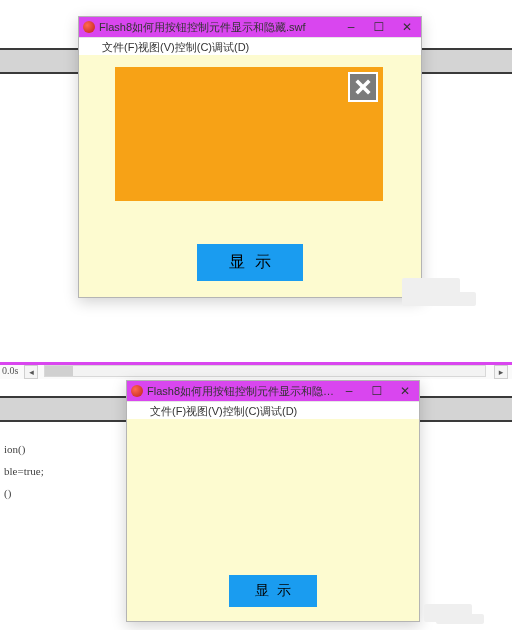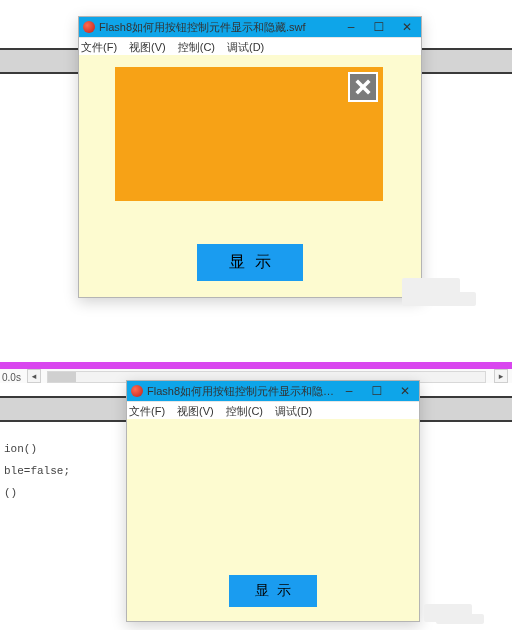--- a/index.html
+++ b/index.html
@@ -5,43 +5,43 @@
   html,body{margin:0;padding:0;font-family:"Microsoft YaHei","SimSun",Arial,sans-serif;font-size:12px;background:#fff;color:#222;}
   .page{width:512px;height:630px;position:relative;overflow:hidden;background:#fff;}
   
   .bgbar{position:absolute;left:0;right:0;height:22px;background:#d4d4d4;border-top:2px solid #3a3a3a;border-bottom:2px solid #3a3a3a;}
   .bgbar.b1{top:48px;}
   .bgbar.b2{top:396px;}
   
   .win{position:absolute;background:#fdfbd0;border:1px solid #b4b4b4;box-shadow:0 4px 14px rgba(0,0,0,0.18);}
   .win1{left:78px;top:16px;width:342px;height:280px;}
   .win2{left:126px;top:380px;width:292px;height:240px;}
-  .titlebar{height:20px;background:#0ea5e9;display:flex;align-items:center;border-bottom:1px solid #e6e6e6;}
+  .titlebar{height:20px;background:#d946ef;display:flex;align-items:center;border-bottom:1px solid #e6e6e6;}
   .appicon{width:12px;height:12px;margin:0 4px;border-radius:50%;background:radial-gradient(circle at 35% 35%,#ff6a50,#c0201a);}
   .title{flex:1;font-size:11px;color:#333;overflow:hidden;text-overflow:ellipsis;white-space:nowrap;}
   .winbtns{display:flex;}
   .wbtn{width:28px;height:20px;display:flex;align-items:center;justify-content:center;font-size:12px;color:#333;}
-  .menubar{height:18px;background:#ffffff;display:flex;align-items:center;padding:0 2px;gap:12px;font-size:11px;color:#333;border-bottom:1px solid #e4e4e4;}
+  .menubar{height:18px;background:#ffffff;display:flex;align-items:center;padding:0 23px;font-size:11px;color:#333;border-bottom:1px solid #e4e4e4;}
   .menubar span{white-space:nowrap;}
   .stage{position:absolute;left:0;right:0;top:38px;bottom:0;background:#fdfbd0;}
   
   .orangePanel{position:absolute;left:36px;top:12px;width:268px;height:134px;background:#f7a216;}
   .clsBox{position:absolute;right:5px;top:5px;width:26px;height:26px;background:#7b7b7b;border:2px solid #ffffff;display:flex;align-items:center;justify-content:center;}
   .clsBox svg{width:18px;height:18px;}
   .showBtn{position:absolute;left:50%;transform:translateX(-50%);background:#1a9cf0;color:#000000;font-size:16px;letter-spacing:10px;padding:8px 22px 8px 32px;border:none;text-align:center;}
   .win1 .showBtn{bottom:16px;}
   .win2 .showBtn{bottom:14px;font-size:14px;padding:7px 18px 7px 26px;letter-spacing:8px;}
   
-  .tlrow{position:absolute;left:0;top:362px;right:0;height:14px;background:#fafafa;border-top:7px solid #d946ef;display:flex;align-items:flex-end;font-size:10px;color:#555;}
+  .tlrow{position:absolute;left:0;top:362px;right:0;height:14px;background:#fafafa;border-top:3px solid #d946ef;display:flex;align-items:flex-start;font-size:10px;color:#555;font-family:Liberation Serif, serif;}
   .tlrow .tcur{margin-left:2px;}
   .scroller{flex:1;height:10px;margin:0 8px 0 6px;background:#f3f3f3;border:1px solid #d8d8d8;position:relative;}
   .scroller .thumb{position:absolute;left:0;top:0;bottom:0;width:28px;background:#d0d0d0;}
   .sarrow{width:12px;height:12px;border:1px solid #cfcfcf;background:#f5f5f5;display:flex;align-items:center;justify-content:center;font-size:9px;color:#555;}
   
-  .codearea{position:absolute;left:4px;top:438px;font-size:11px;color:#444;line-height:22px;font-family:Liberation Mono, monospace;}
+  .codearea{position:absolute;left:4px;top:438px;font-size:11px;color:#444;line-height:22px;font-family:Liberation Serif, serif;}
   
   .stub{position:absolute;background:#efefef;border-radius:2px;}
   .stub.s1{right:52px;top:278px;width:58px;height:28px;}
   .stub.s1b{right:36px;top:292px;width:58px;height:14px;}
   .stub.s2{right:40px;top:604px;width:48px;height:18px;}
   .stub.s2b{right:28px;top:614px;width:48px;height:10px;}
 </style>
 </head>
 <body>
 <div class="page">
@@ -103,21 +103,21 @@
     <span>控制(C)</span>
     <span>调试(D)</span>
   </div>
   <div class="stage">
     <button class="showBtn">显示</button>
   </div>
 </div>
 
 <div class="codearea">
   <div>ion()</div>
-  <div>ble=false;</div>
+  <div>ble=true;</div>
   <div>()</div>
 </div>
 
 <div class="stub s1"></div>
 <div class="stub s1b"></div>
 <div class="stub s2"></div>
 <div class="stub s2b"></div>
 
 </div>
 

